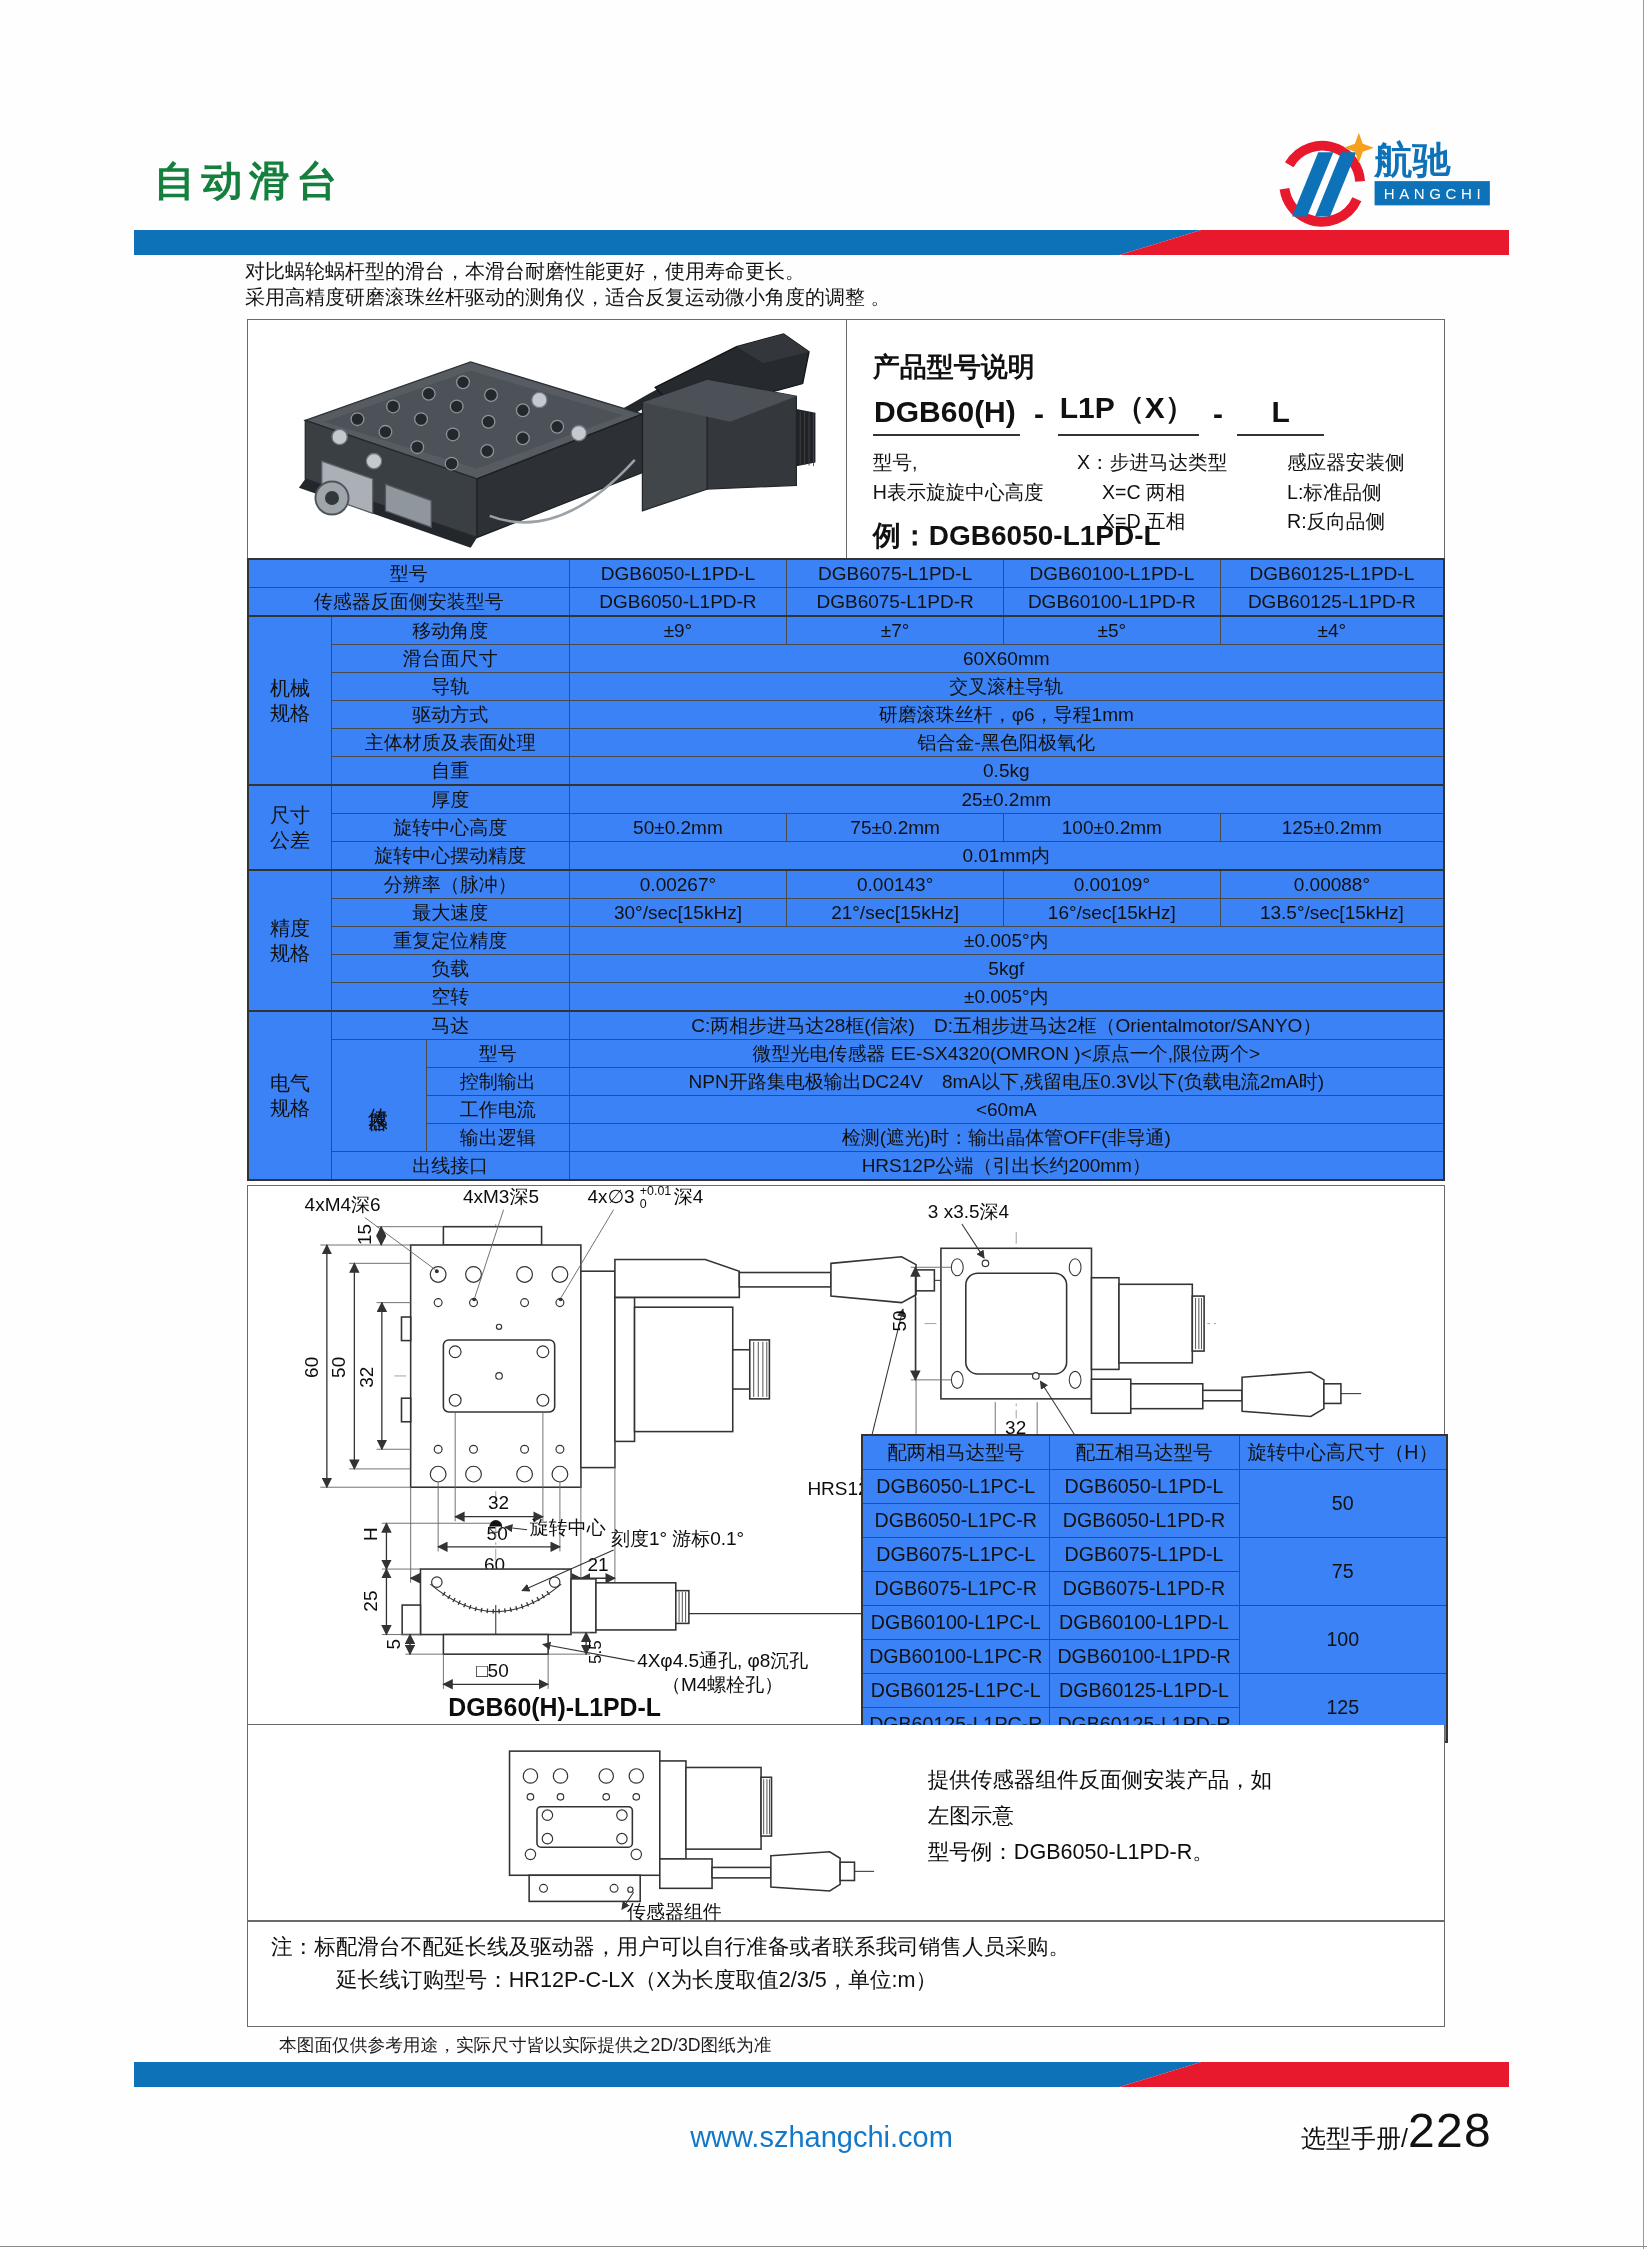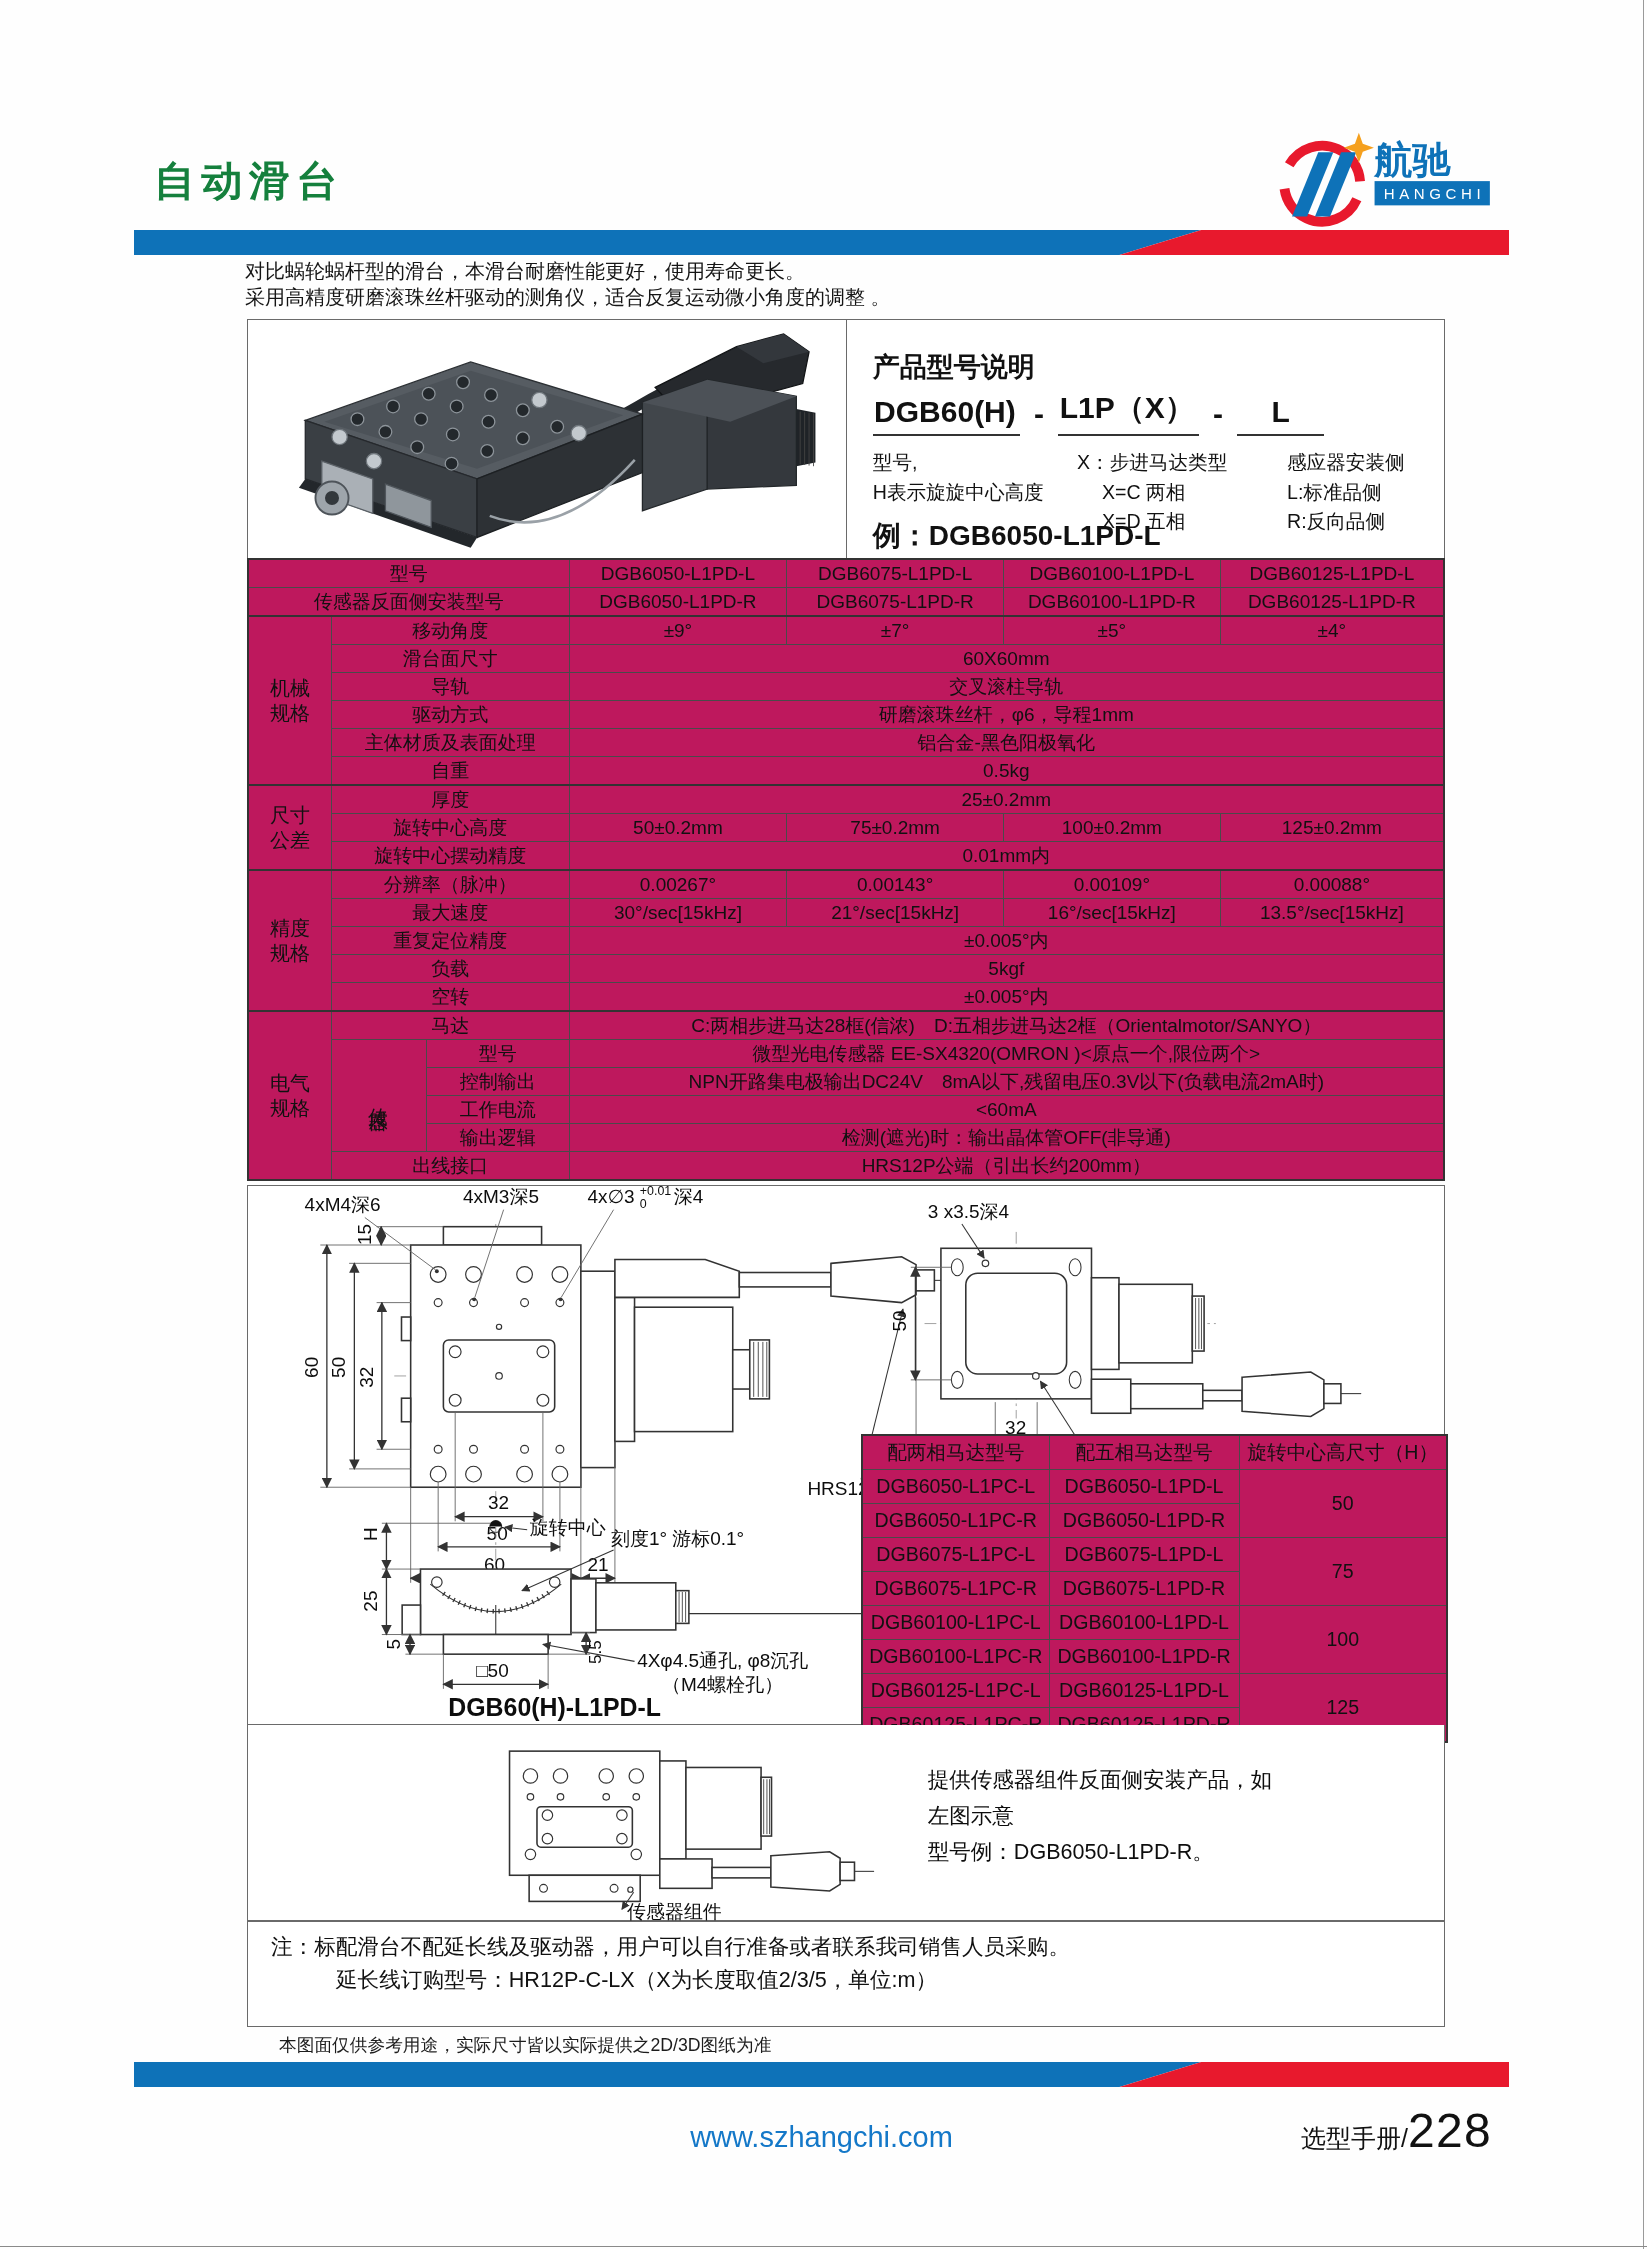--- a/index.html
+++ b/index.html
@@ -25,21 +25,21 @@
   .pm-ann{font-size:19.6px;line-height:29.5px;}
   .pm-a{left:11.8px;top:106px;}
   .pm-b{left:216px;top:106px;}
   .pm-b .ind{padding-left:25px;}
   .pm-d{left:426px;top:106px;}
   .pm-ex{left:11.8px;top:175px;font-size:28px;font-weight:bold;}
   .pm-rule{left:2.6px;top:216px;width:575px;height:1.3px;background:#555;}
   .pm-note{left:1.3px;top:221px;font-size:18.3px;}
 
   
-  table{border-collapse:collapse;table-layout:fixed;background:#be185d;}
+  table{border-collapse:collapse;table-layout:fixed;background:#3b82f6;}
   .spec{left:247px;top:558px;}
   .spec table{width:1198px;border:2px solid #333;}
   .spec td{border:1.3px solid #4a4a4a;text-align:center;vertical-align:middle;
            font-size:19px;padding:0 2.6px;white-space:nowrap;overflow:hidden;height:27px;}
   .spec td.grp{font-size:20px;line-height:25px;}
   .spec td.sub{writing-mode:vertical-lr;text-orientation:upright;letter-spacing:2.6px;font-size:19.6px;}
   tr.sep td{border-top-width:2px;border-top-color:#333;}
 
   .mt{left:861px;top:1434px;}
   .mt table{width:584px;border:2px solid #333;}

